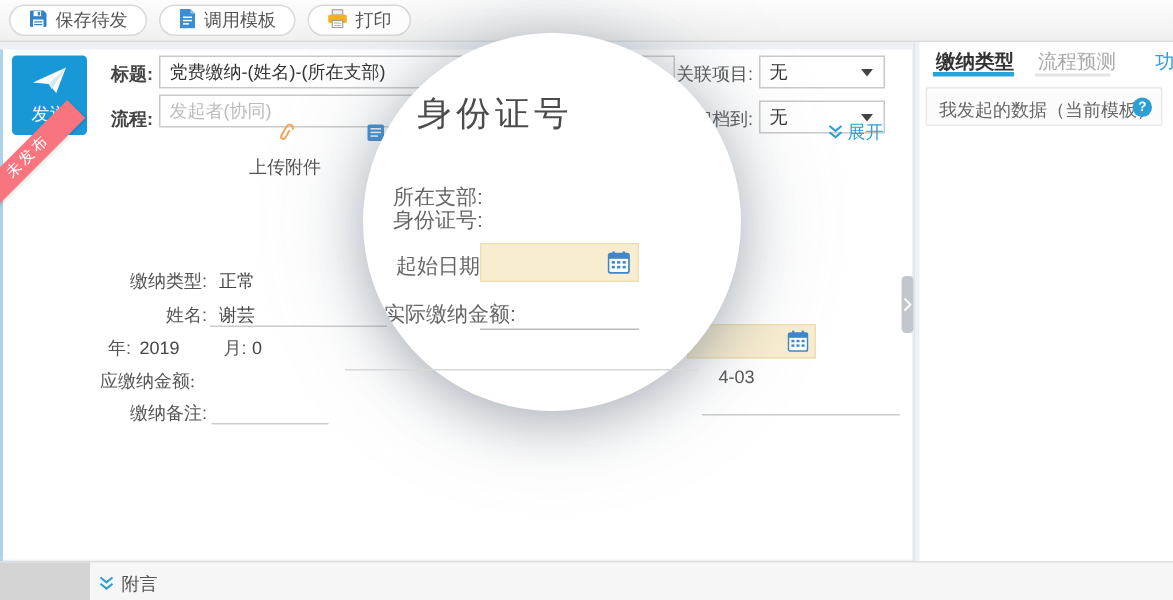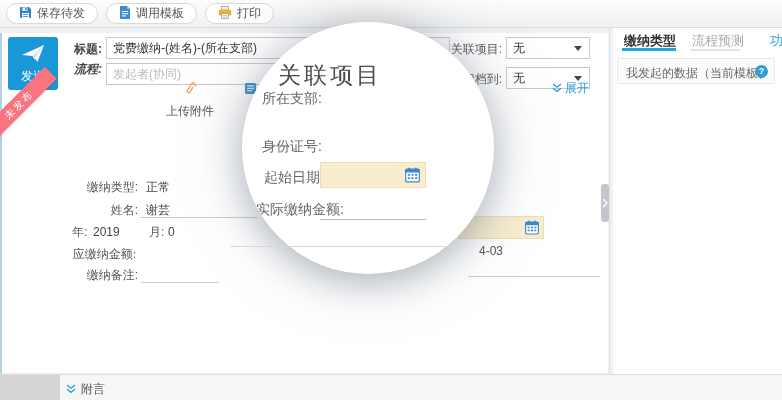--- a/index.html
+++ b/index.html
@@ -19,21 +19,21 @@
   .right-panel { left:613px; top:28px; width:169px; height:346px; background:#fff; z-index:1; }
 
   
   .send-btn { left:8px; top:37px; width:50px; height:53px; background:#1898d6; border-radius:3px; color:#fff; text-align:center; cursor:pointer; z-index:2; }
   .send-btn svg { margin-top:7px; }
   .send-btn .snd { display:block; margin-top:1px; font-size:12px; }
   .lbl { position:absolute; height:14px; line-height:14px; color:#555; white-space:nowrap; }
   .b { font-weight:bold; color:#444; }
   .ra { text-align:right; }
   .lbl-title { left:62px; top:42px; width:40px; }
-  .lbl-flow  { left:62px; top:62px; width:40px;font-style:italic; }
+  .lbl-flow  { left:62px; top:72px; width:40px; }
   .selbox { position:absolute; border:1px solid #c9c9c9; background:#fff; height:22px; line-height:20px; padding:0 18px 0 6px; color:#333; white-space:nowrap; overflow:hidden; cursor:pointer; }
   .box-title { left:106px; top:37px; width:344px; }
   .caret { position:absolute; right:7px; top:8px; width:0; height:0; border:4px solid transparent; border-top:5px solid #444; }
   .input-flow { left:106px; top:63px; width:344px; height:22px; border:1px solid #c9c9c9; padding:0 6px; font-size:12px; color:#777; font-family:inherit; }
   .input-flow::placeholder { color:#bbb; }
   .attach { position:absolute; top:81px; display:flex; align-items:center; gap:5px; color:#555; cursor:pointer; }
   .attach1 { left:166px;flex-direction:column; } .attach2 { left:244px; }
   .lbl-proj { left:450px; top:42px; width:52px; }
   .lbl-arch { left:450px; top:72px; width:52px; }
   .box-proj { left:506px; top:37px; width:84px; }
@@ -45,34 +45,34 @@
 
   
   .bgf { z-index:1;margin-top:47px; }
   .f-l1 { left:50px; top:133px; width:88px; }
   .f-v1 { left:146px; top:133px; color:#444; }
   .f-l2 { left:50px; top:156px; width:88px; }
   .f-v2 { left:146px; top:156px; color:#444; }
   .u-name { left:140px; top:170px; width:118px; border-bottom:1px solid #ccc; }
   .f-year-l { left:72px; top:178px; }  .f-year-v { left:93px; top:178px; color:#444; }
   .f-month-l { left:149px; top:178px; } .f-month-v { left:168px; top:178px; color:#444; }
-  .f-due-l { left:48px; top:200px; width:88px;font-family:Liberation Serif, serif; }
+  .f-due-l { left:42px; top:200px; width:88px;font-family:Liberation Serif, serif; }
   .f-rem-l { left:50px; top:221px; width:88px; }
   .u-remark { left:141px; top:235px; width:78px; border-bottom:1px solid #ccc; }
   .ybox { background:#f8edcf; border:1px solid #eedfb2; }
   .f-end-box { left:458px; top:169px; width:86px; height:23px; cursor:text; }
   .f-end-box svg { position:absolute; right:4px; top:3px; }
   .f-datefrag { left:479px; top:197px; color:#555; }
   .u-right { left:468px; top:229px; width:132px; border-bottom:1px solid #ccc; }
 
   
   .circle { left:242px; top:22px; width:252px; height:252px; border-radius:50%; background:#fff; overflow:hidden; z-index:5; box-shadow:0 8px 35px rgba(105,115,130,.45), 0 0 70px rgba(125,135,150,.28); }
   .m-title { left:36px; top:38px; font-size:23px; color:#4b4b4b; letter-spacing:3px; white-space:nowrap; }
   .m-lbl { position:absolute; font-size:14px; color:#666; white-space:nowrap; }
-  .m-branch { left:20px; top:68px; }
+  .m-branch { left:20px; top:101px; }
   .m-id { left:20px; top:116px; }
   .m-start { left:22px; top:147px; }
   .m-date-input { left:78px; top:140px; width:106px; height:26px; cursor:text; }
   .m-date-input svg { position:absolute; right:5px; top:4px; }
   .m-actual { left:14px; top:179px; }
   .m-underline { left:78px; top:197px; width:106px; border-bottom:1px solid #b9b9b9; }
   .hline { left:230px; top:246px; width:235px; border-top:1px solid #d8d8d8; z-index:6; }
 
   
   .splitter { left:601px; top:184px; width:8px; height:38px; background:#c3c7cd; border-radius:3px; z-index:3; cursor:pointer; }
@@ -213,21 +213,21 @@
           <rect x="2.6" y="9.6" width="2" height="1.6"></rect>
           <rect x="6" y="9.6" width="2" height="1.6"></rect>
           <rect x="9.4" y="9.6" width="2" height="1.6"></rect>
         </g>
       </svg></span>
 </div>
 <div class="abs bgf lbl f-datefrag">4-03</div>
 <div class="abs bgf u-right"></div>
 
 <div class="abs circle">
-  <div class="abs m-title">关联项目</div>
+  <div class="abs m-title">身份证号</div>
   <div class="m-lbl m-branch">所在支部:</div>
   <div class="m-lbl m-id">身份证号:</div>
   <div class="m-lbl m-start">起始日期:</div>
   <div class="abs ybox m-date-input">
     <span><svg width="15" height="16" viewBox="0 0 14 15">
           <rect x="0.6" y="2" width="12.8" height="12" rx="1.2" fill="#fff" stroke="#3f87c9" stroke-width="1.1"></rect>
           <rect x="0.6" y="2" width="12.8" height="3.2" fill="#3f87c9"></rect>
           <rect x="3" y="0.4" width="1.6" height="3" rx=".8" fill="#3f87c9"></rect>
           <rect x="9.4" y="0.4" width="1.6" height="3" rx=".8" fill="#3f87c9"></rect>
           <g fill="#3f87c9">

